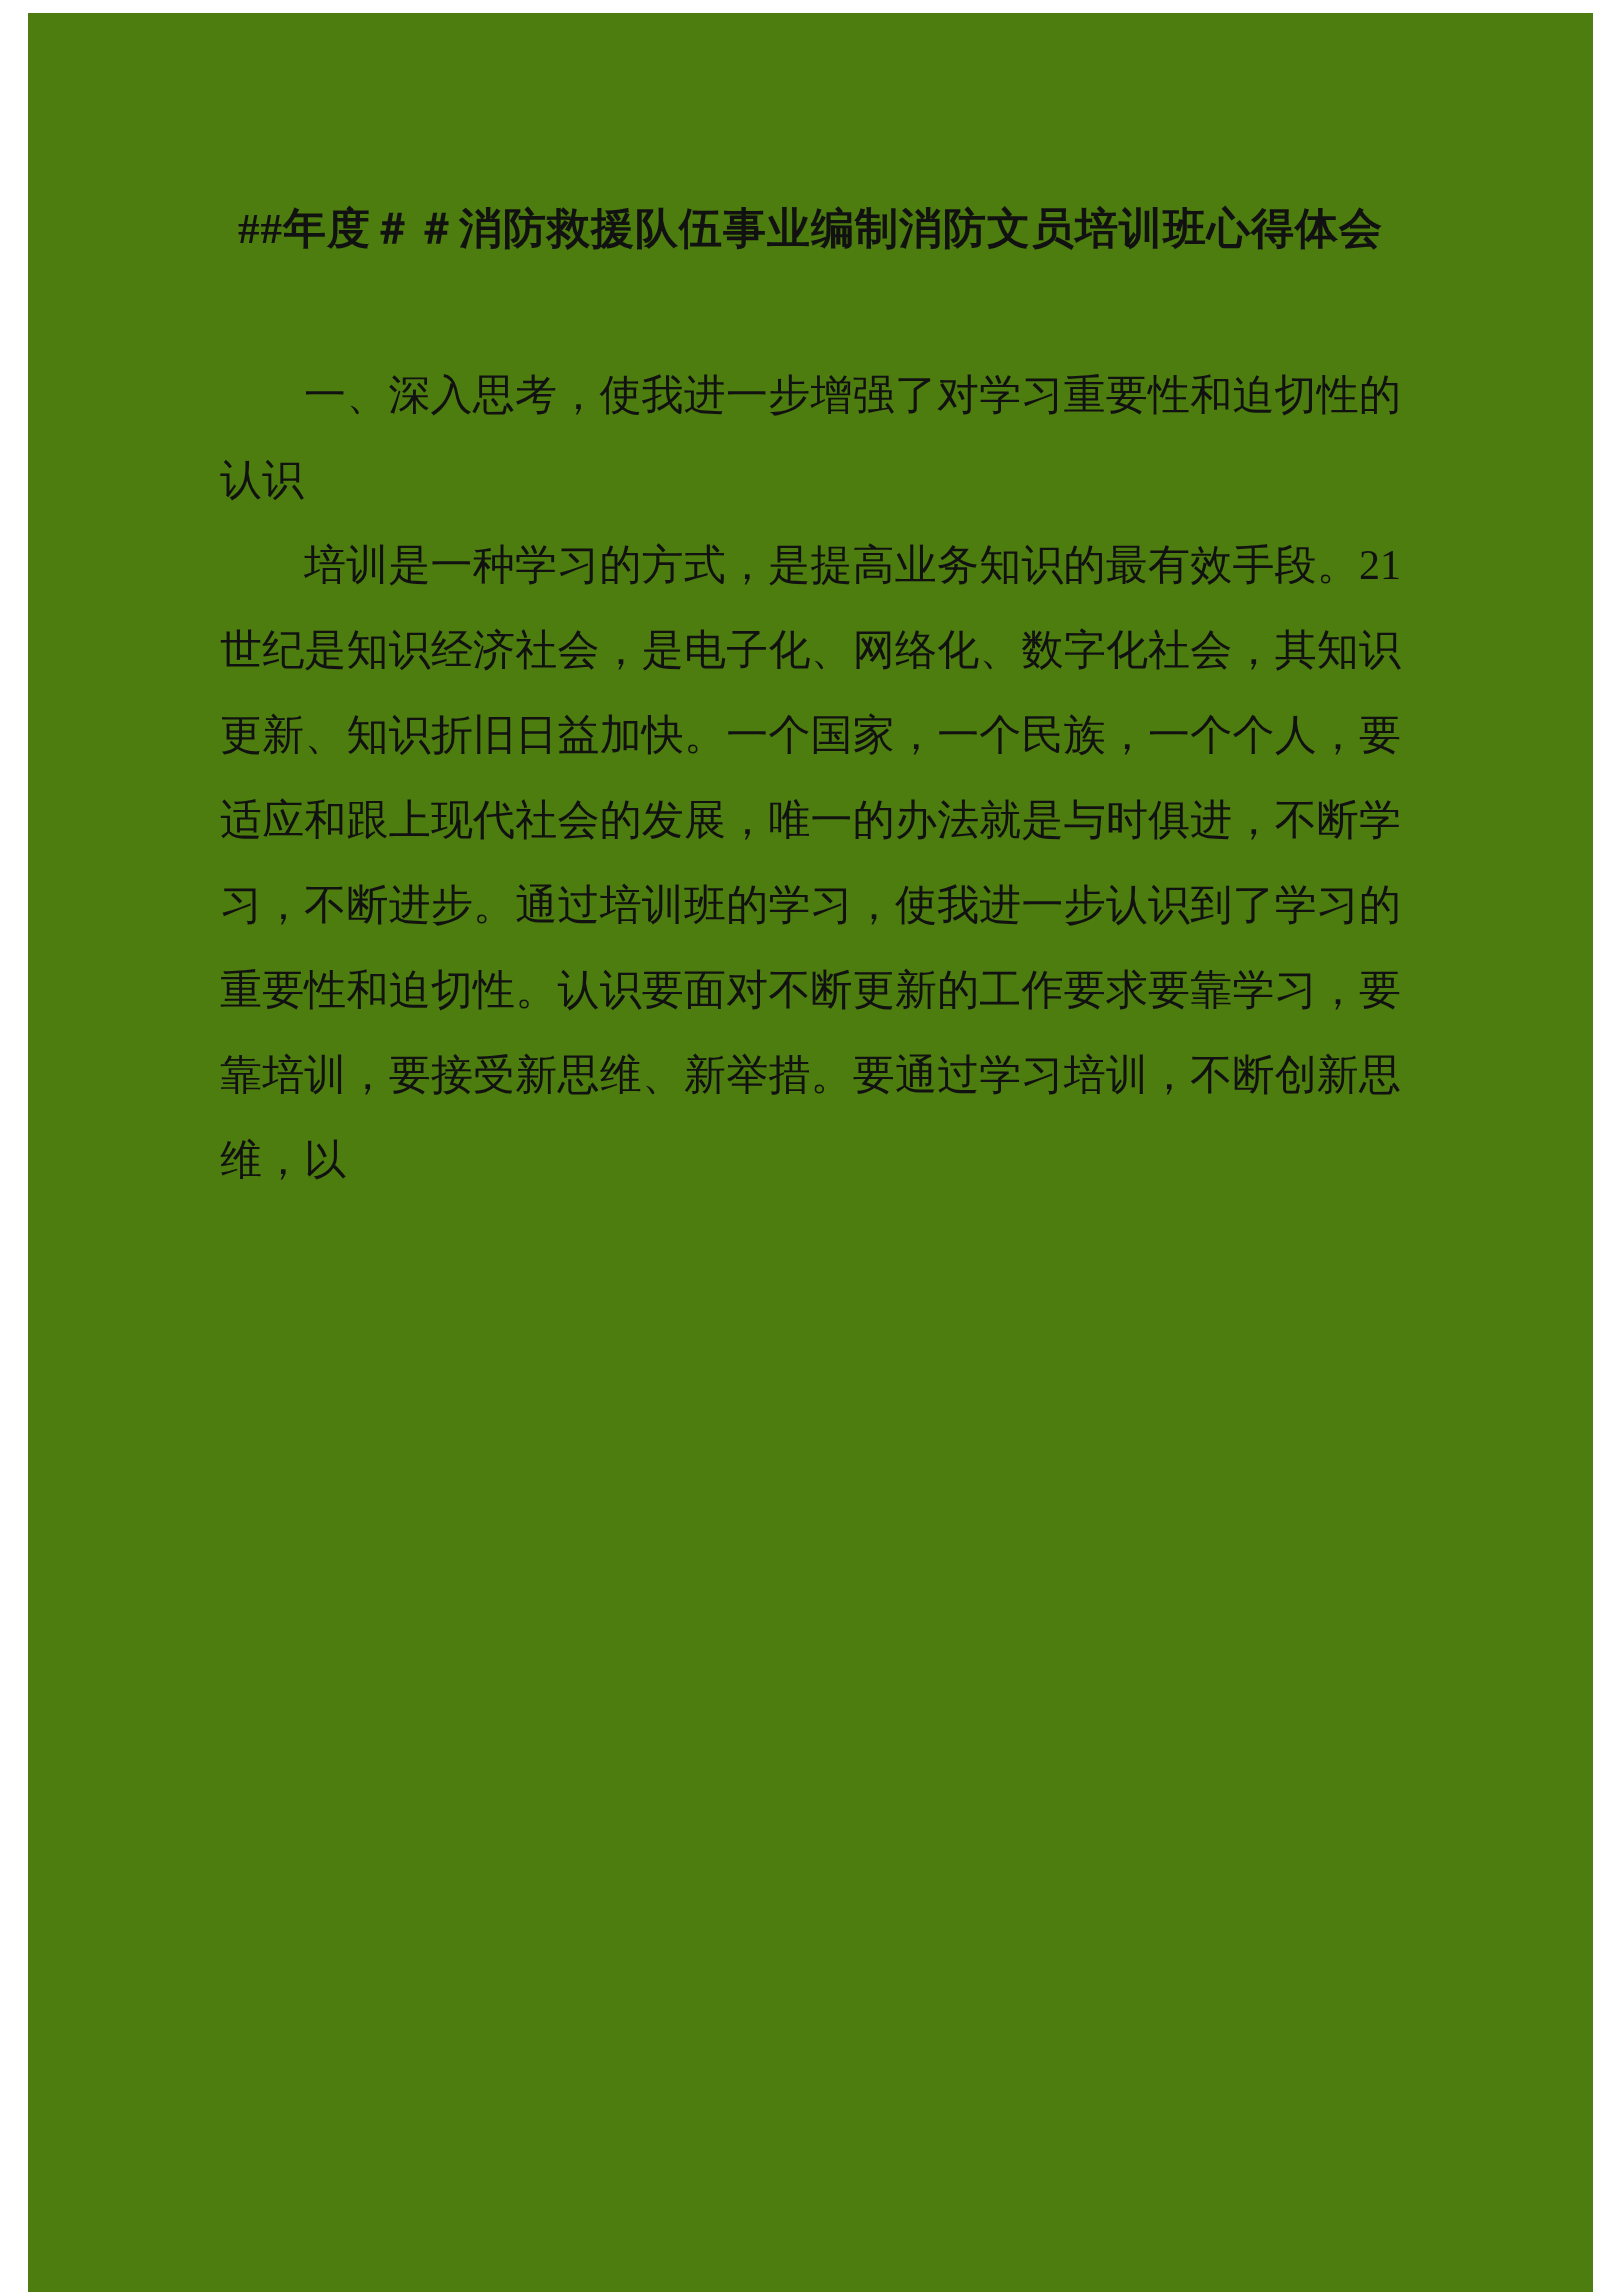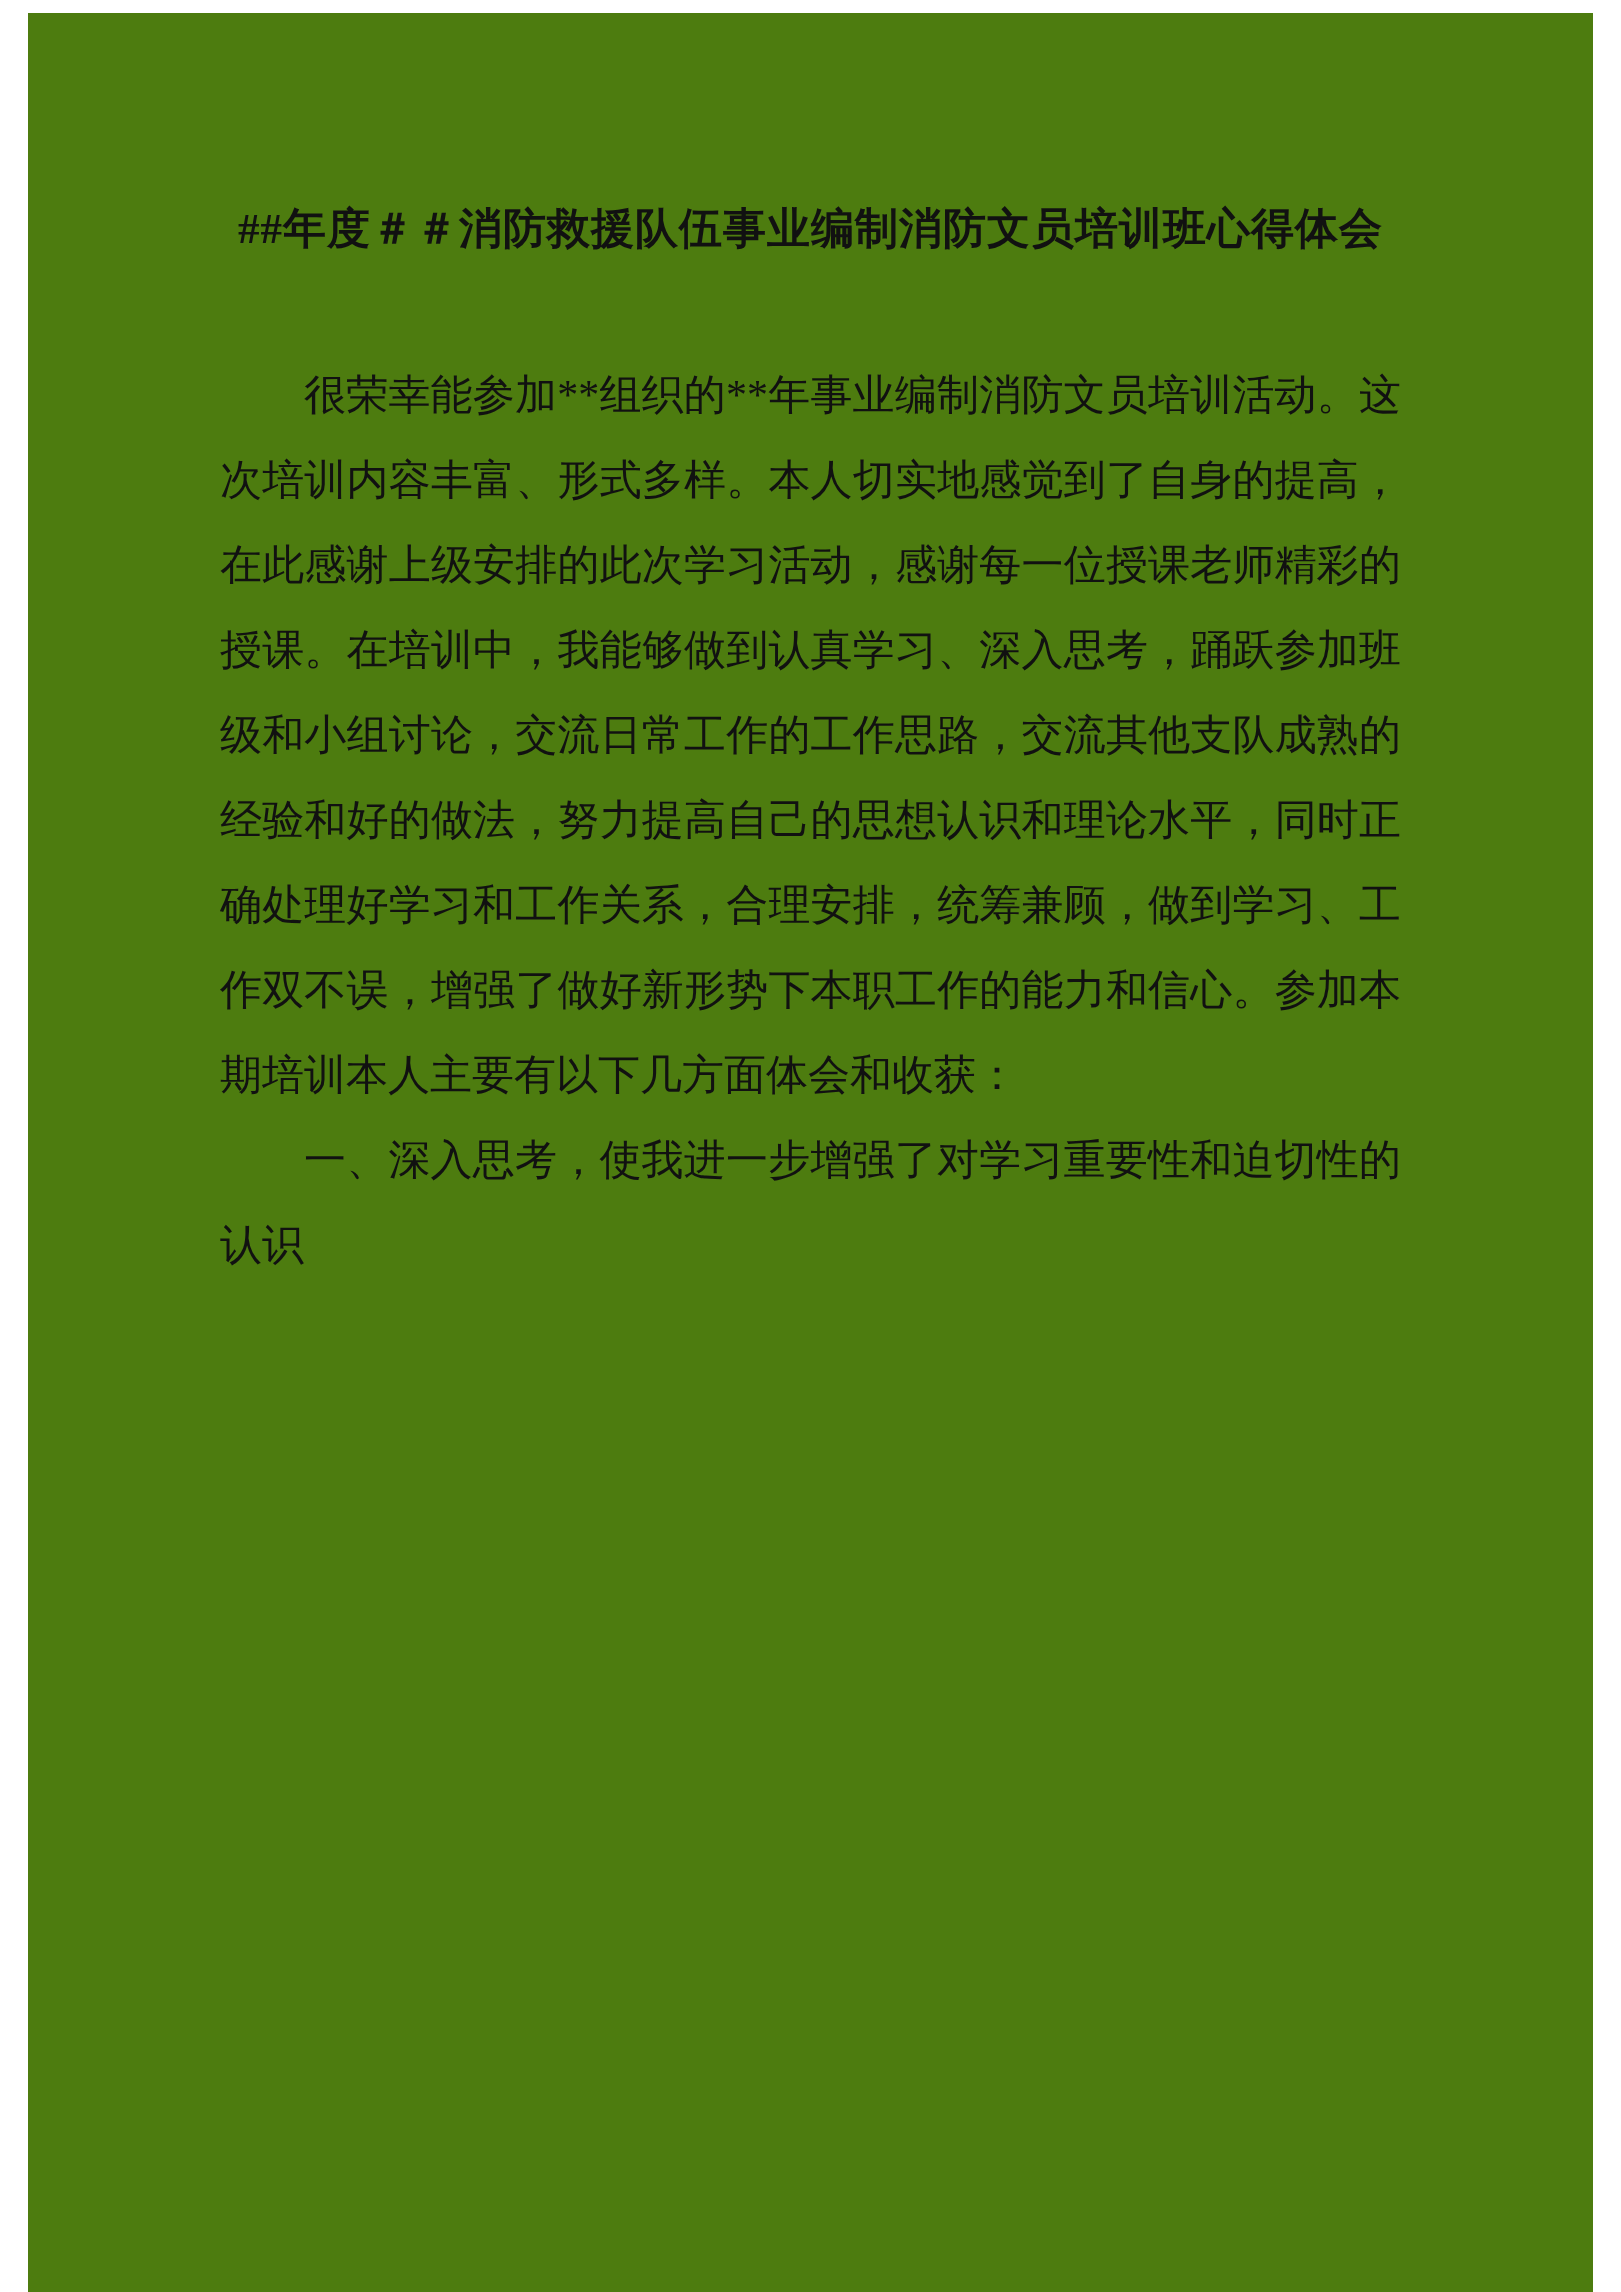--- a/index.html
+++ b/index.html
@@ -38,18 +38,18 @@
     word-break: break-all;
     color: #111111;
   }
 </style>
 </head>
 <body>
 
 <div class="page">
   <h1 class="doc-title">##年度＃＃消防救援队伍事业编制消防文员培训班心得体会</h1>
 
-  <p class="para">很荣幸能参加**组织的**年事业编制消防文员培训活动。这次培训内容丰富、形式多样。本人切实地感觉到了自身的提高，在此感谢上级安排的此次学习活动，感谢每一位授课老师精彩的授课。在培训中，我能够做到认真学习、深入思考，踊跃参加班级和小组讨论，交流日常工作的工作思路，交流其他支队成熟的经验和好的做法，努力提高自己的思想认识和理论水平，同时正确处理好学习和工作关系，合理安排，统筹兼顾，做到学习、工作双不误，增强了做好新形势下本职工作的能力和信心。参加本期培训本人主要有以下几方面体会和收获：</p>
 
   <p class="para">一、深入思考，使我进一步增强了对学习重要性和迫切性的认识</p>
 
+  <p class="para">培训是一种学习的方式，是提高业务知识的最有效手段。21世纪是知识经济社会，是电子化、网络化、数字化社会，其知识更新、知识折旧日益加快。一个国家，一个民族，一个个人，要适应和跟上现代社会的发展，唯一的办法就是与时俱进，不断学习，不断进步。通过培训班的学习，使我进一步认识到了学习的重要性和迫切性。认识要面对不断更新的工作要求要靠学习，要靠培训，要接受新思维、新举措。要通过学习培训，不断创新思维，以</p>
 </div>
 
 
 </body></html>

